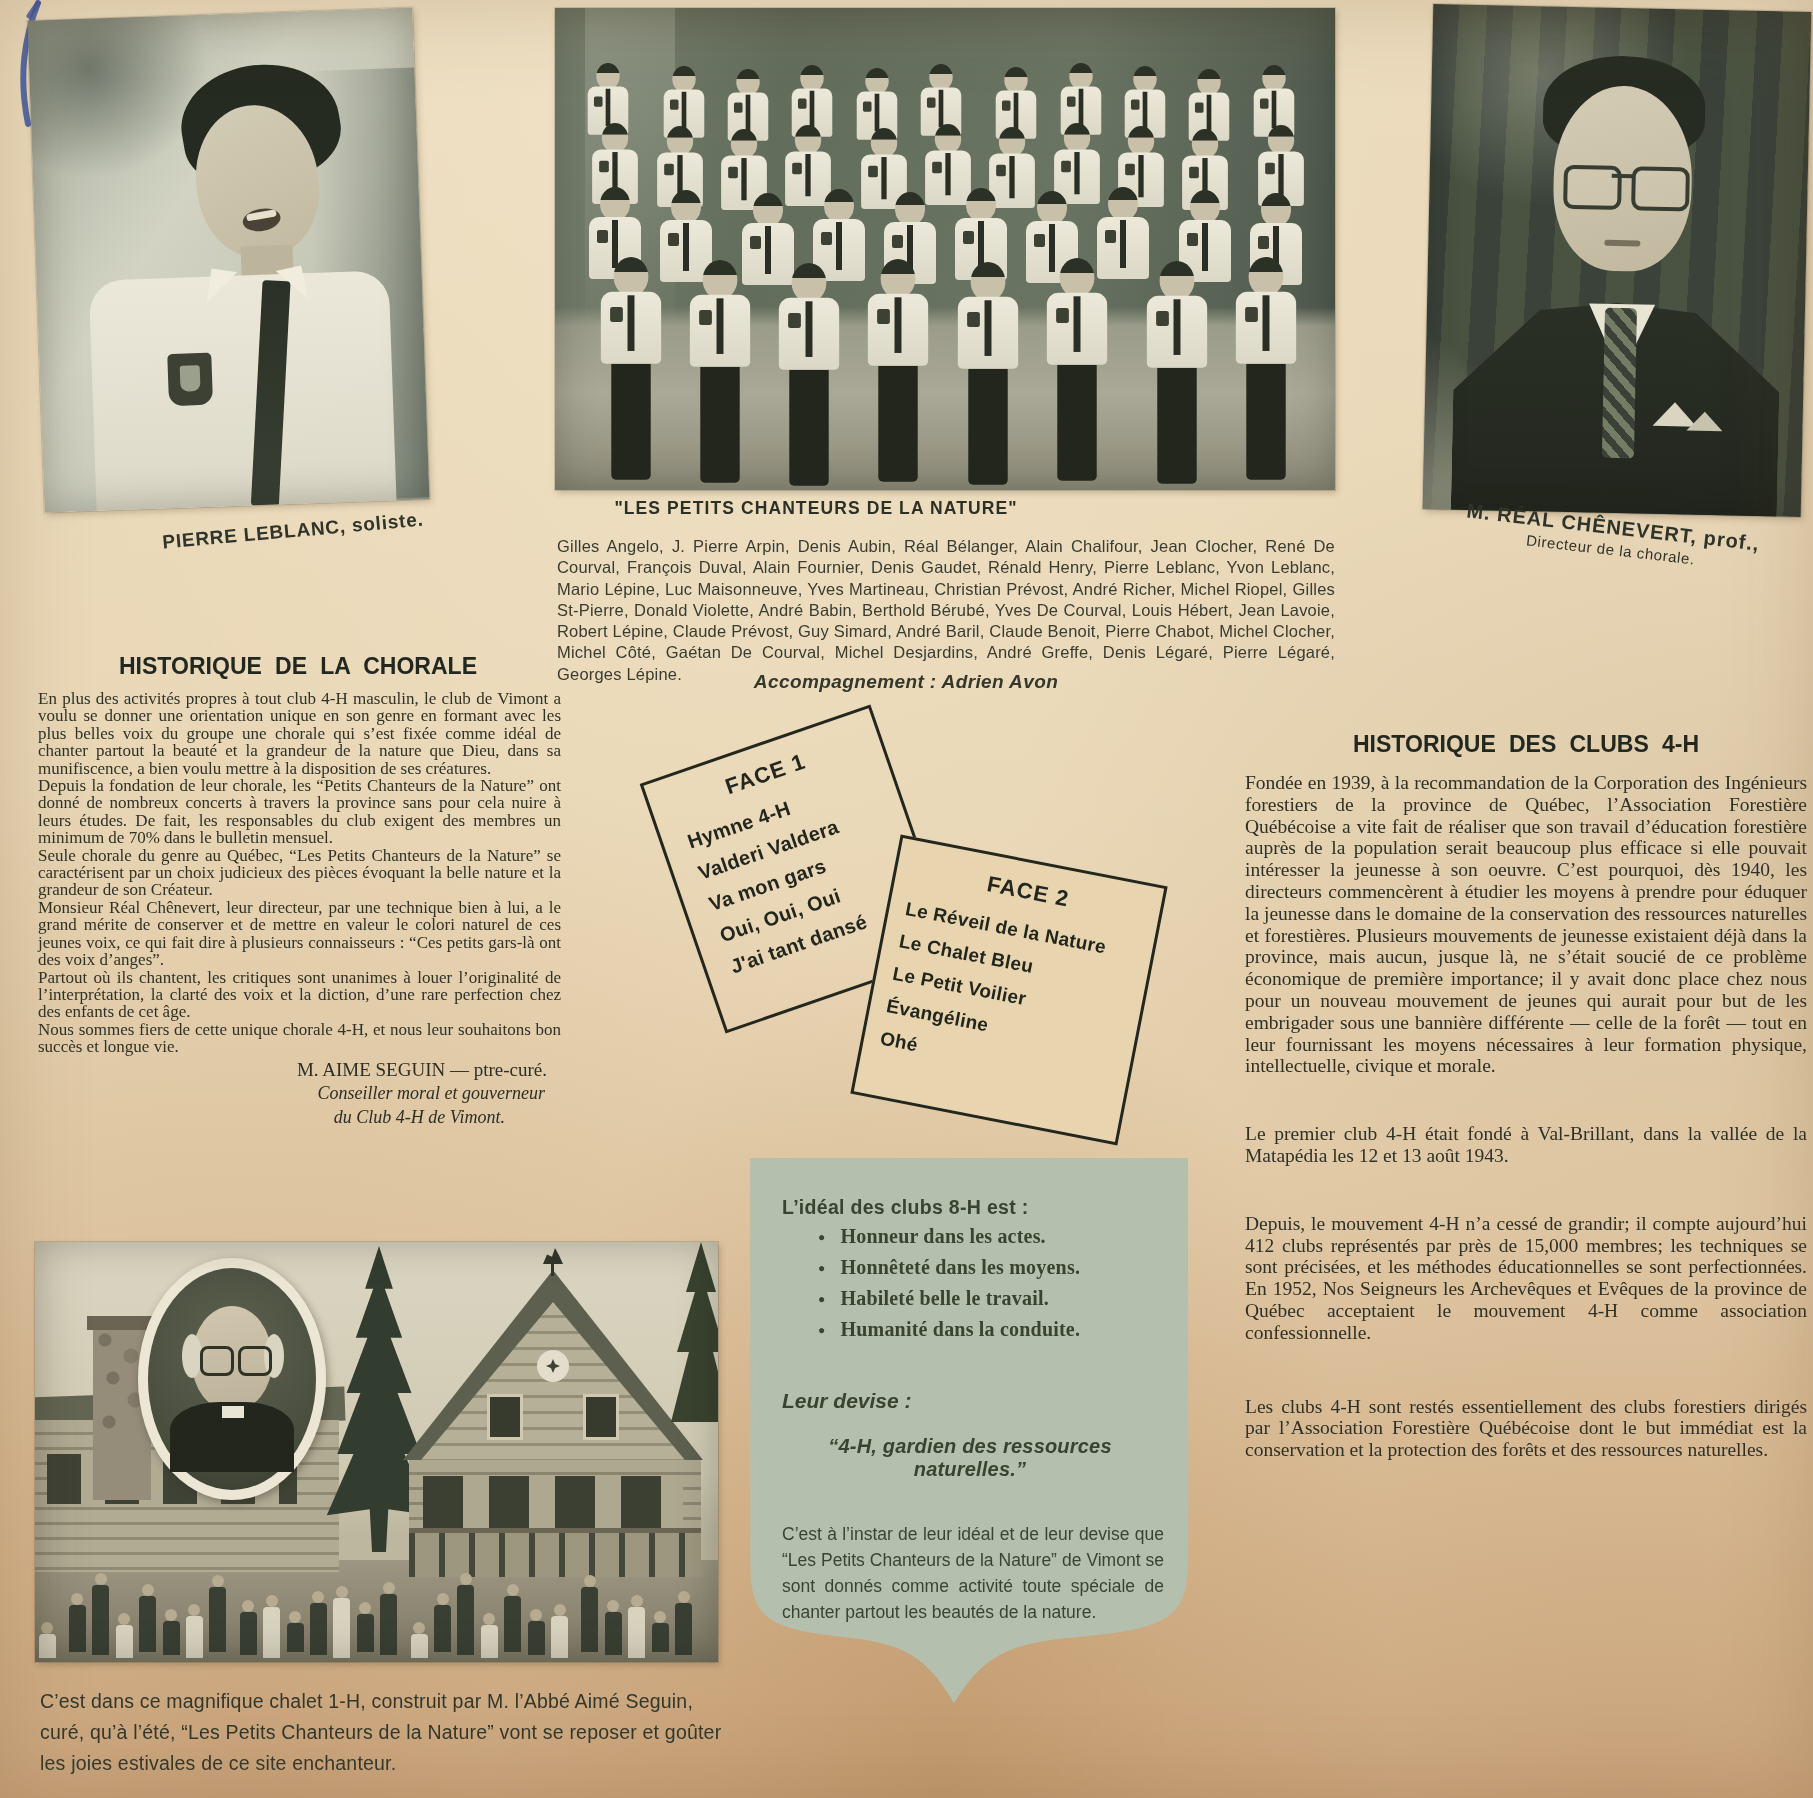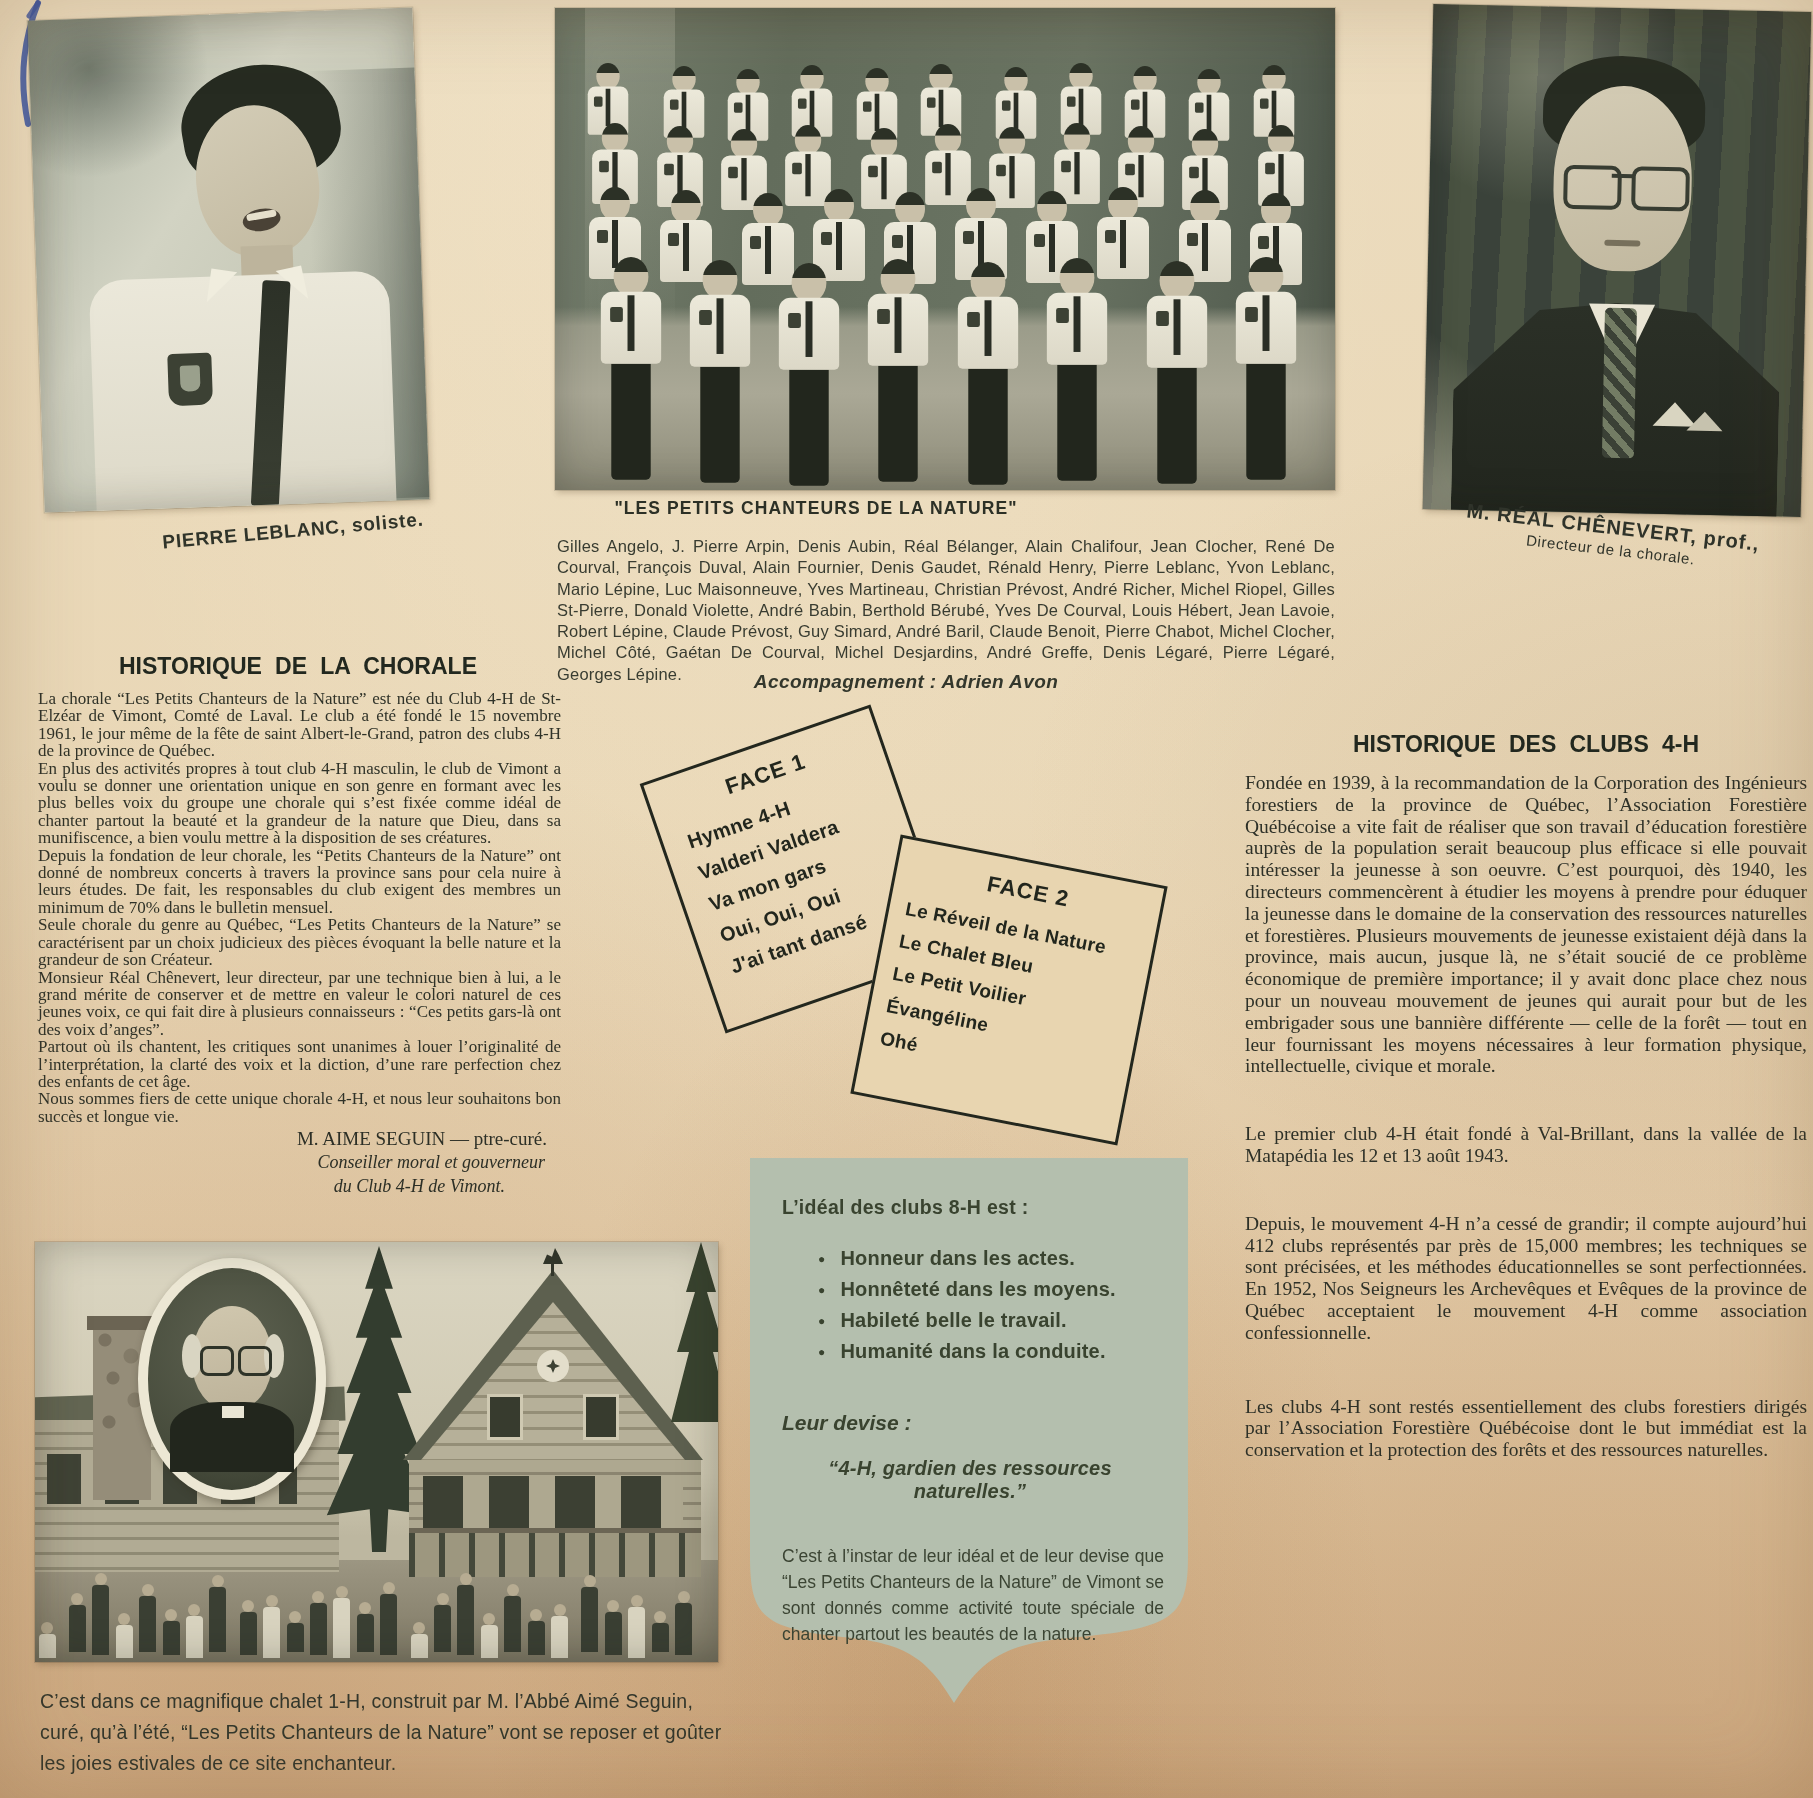--- a/index.html
+++ b/index.html
@@ -143,21 +143,21 @@
   .face{position:absolute;border:3.5px solid #23271e;color:#22261d;}
   .face1{left:676px;top:737px;width:238px;height:258px;transform:rotate(-19deg);background:transparent;}
   .face2{left:873px;top:858px;width:266px;height:258px;transform:rotate(11deg);background:#e8d5b0;}
   .face-title{text-align:center;font-size:22px;font-weight:bold;letter-spacing:1px;margin-top:16px;}
   .face .tracks{margin:10px 0 0 24px;font-size:20px;font-weight:bold;line-height:33px;letter-spacing:.3px;}
   .face2 .tracks{margin-left:16px;font-size:19px;}
   
   .panel-svg{position:absolute;left:750px;top:1158px;width:438px;height:545px;}
   .ideal{position:absolute;left:782px;top:1196px;width:376px;color:#39432f;}
   .ideal .ih{font-size:19.5px;font-weight:600;letter-spacing:.3px;}
-  .ideal ul{list-style:none;margin:24px 0 0 36px;padding:0;}
+  .ideal ul{list-style:none;margin:2px 0 0 36px;padding:0;font-family:Liberation Serif, serif;}
   .ideal li{font-size:20px;font-weight:600;line-height:30px;letter-spacing:.2px;}
   .ideal li::before{content:"●";font-size:12px;margin-right:15px;vertical-align:2px;}
   .ideal .devise{margin-top:44px;font-size:21px;font-style:italic;font-weight:600;}
   .ideal .motto{margin-top:22px;font-size:20px;font-style:italic;font-weight:600;letter-spacing:.2px;text-align:center;}
   .ideal .ipara{margin-top:40px;width:382px;font-size:17.5px;line-height:26px;text-align:justify;font-weight:500;color:#3b4433;}
   .cap-chalet{position:absolute;left:40px;top:1686px;width:690px;font-size:19.5px;line-height:31px;
     font-weight:500;color:#33372c;letter-spacing:.2px;}
   .pen{position:absolute;left:2px;top:0;}
 </style>
 </head>
@@ -499,21 +499,20 @@
     <div class="pd-mtn1"></div>
     <div class="pd-mtn2"></div>
   </div>
   <div class="cap-director">
     <div class="l1">M. RÉAL CHÊNEVERT, prof.,</div>
     <div class="l2">Directeur de la chorale.</div>
   </div>
 
   <div class="col-left-h h-cond">HISTORIQUE DE LA CHORALE</div>
   <div class="col-left">
-    <p>La chorale “Les Petits Chanteurs de la Nature” est née du Club 4-H de St-Elzéar de Vimont, Comté de Laval. Le club a été fondé le 15 novembre 1961, le jour même de la fête de saint Albert-le-Grand, patron des clubs 4-H de la province de Québec.</p>
     <p>En plus des activités propres à tout club 4-H masculin, le club de Vimont a voulu se donner une orientation unique en son genre en formant avec les plus belles voix du groupe une chorale qui s’est fixée comme idéal de chanter partout la beauté et la grandeur de la nature que Dieu, dans sa munifiscence, a bien voulu mettre à la disposition de ses créatures.</p>
     <p>Depuis la fondation de leur chorale, les “Petits Chanteurs de la Nature” ont donné de nombreux concerts à travers la province sans pour cela nuire à leurs études. De fait, les responsables du club exigent des membres un minimum de 70% dans le bulletin mensuel.</p>
     <p>Seule chorale du genre au Québec, “Les Petits Chanteurs de la Nature” se caractérisent par un choix judicieux des pièces évoquant la belle nature et la grandeur de son Créateur.</p>
     <p>Monsieur Réal Chênevert, leur directeur, par une technique bien à lui, a le grand mérite de conserver et de mettre en valeur le colori naturel de ces jeunes voix, ce qui fait dire à plusieurs connaisseurs : “Ces petits gars-là ont des voix d’anges”.</p>
     <p>Partout où ils chantent, les critiques sont unanimes à louer l’originalité de l’interprétation, la clarté des voix et la diction, d’une rare perfection chez des enfants de cet âge.</p>
     <p>Nous sommes fiers de cette unique chorale 4-H, et nous leur souhaitons bon succès et longue vie.</p>
     <div class="sig1">M. AIME SEGUIN — ptre-curé.</div>
     <div class="sig2">Conseiller moral et gouverneur</div>
     <div class="sig3">du Club 4-H de Vimont.</div>
   </div>

